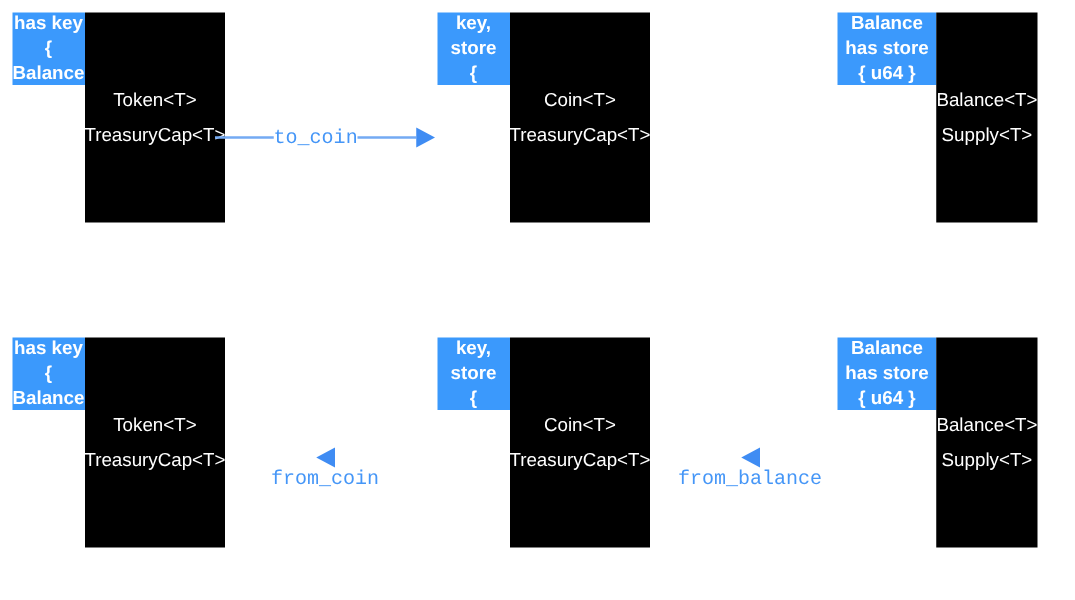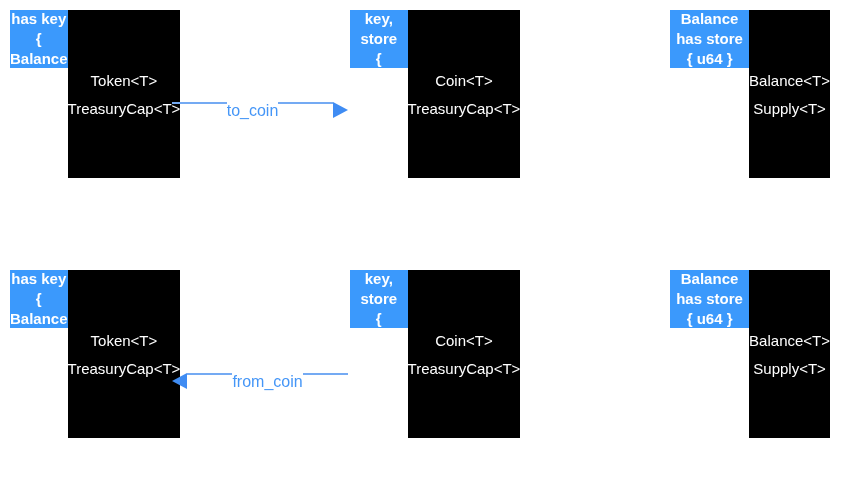--- a/index.html
+++ b/index.html
@@ -41,21 +41,22 @@
     flex-direction: column;
     align-items: center;
     justify-content: center;
     gap: 11px;
     text-align: center;
   }
   .arrow {
     position: absolute;
     height: 16px;
     display: flex;
-    align-items: flex-start;
+    align-items: center;
+    font-family: Liberation Mono, monospace;
   }
   .arrow .seg {
     flex: 1;
     height: 2px;
     background: var(--arrow-line, #74aaf3);
   }
   .arrow-label {
     color: var(--arrow-text, #4596f7);
     font-size: 16px;
     white-space: nowrap;
@@ -68,21 +69,21 @@
   }
   .head-right { border-left: 15px solid var(--arrow-head, #3f8cf3); }
   .head-left  { border-right: 15px solid var(--arrow-head, #3f8cf3); }
   
   .r1 { top: 10px; }
   .r2 { top: 270px; }
   .c1 { left: 10px; }
   .c2 { left: 350px; border-radius: 30px; }
   .c3 { left: 670px; }
   .arrow-r1 { top: 102px; }
-  .arrow-r2 { top: 373px; }
+  .arrow-r2 { top: 358px; flex-direction: column; }
   .arrow-a { left: 172px; width: 176px; }
   .arrow-b { left: 512px; width: 176px; }
 </style>
 </head>
 <body>
 
 <div class="canvas">
 
   <div class="node r1 c1">
     <div class="node-header">
@@ -158,14 +159,20 @@
     </div>
   </div>
 
   <div class="arrow arrow-r2 arrow-a">
     <div class="head head-left"></div>
     <div class="seg"></div>
     <span class="arrow-label">from_coin</span>
     <div class="seg"></div>
   </div>
 
+  <div class="arrow arrow-r2 arrow-b">
+    <div class="head head-left"></div>
+    <div class="seg"></div>
+    <span class="arrow-label">from_balance</span>
+    <div class="seg"></div>
+  </div>
 
 </div>
 
 </body></html>

